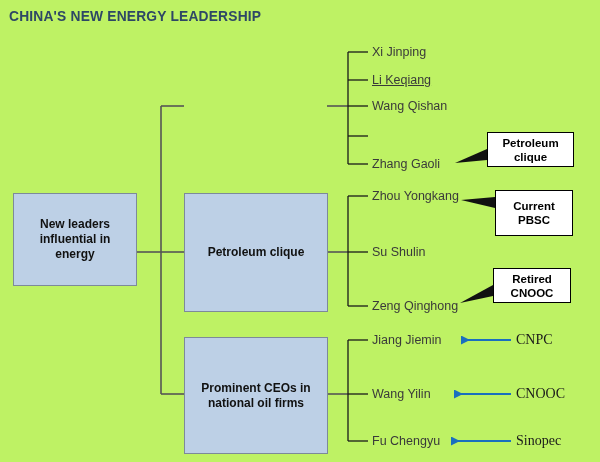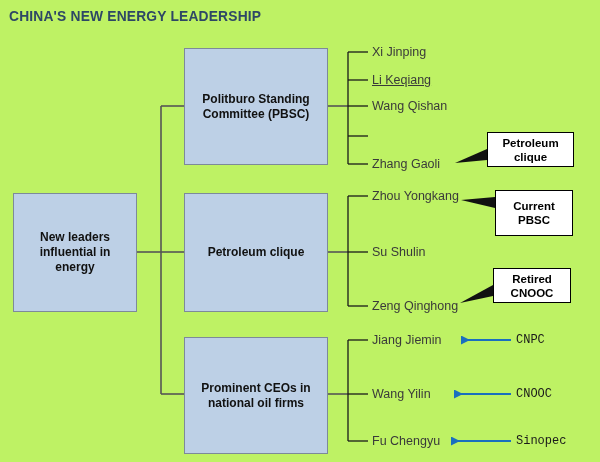--- a/index.html
+++ b/index.html
@@ -79,22 +79,22 @@
     position: absolute;
     font-family: "Liberation Sans", sans-serif;
     font-size: 12.5px;
     color: #3a3a3a;
     white-space: nowrap;
     transform: translateY(-50%);
   }
 
   .firm-label {
     position: absolute;
-    font-family: Liberation Mono, monospace;
-    font-size: 12px;
+    font-family: Liberation Serif, serif;
+    font-size: 14px;
     color: #1a1a1a;
     white-space: nowrap;
     transform: translateY(-50%);
   }
 
   #image-id {
     position: absolute;
     right: -32px;
     top: 352px;
     width: 110px;
@@ -170,23 +170,22 @@
       <line x1="511" y1="340" x2="462" y2="340" stroke="#1a6fbf" stroke-width="2" marker-end="url(#blue-arrow)"></line>
     </g>
     <g>
       <line x1="511" y1="394" x2="455" y2="394" stroke="#1a6fbf" stroke-width="2" marker-end="url(#blue-arrow)"></line>
     </g>
     <g>
       <line x1="511" y1="441" x2="452" y2="441" stroke="#1a6fbf" stroke-width="2" marker-end="url(#blue-arrow)"></line>
     </g>
   </svg>
 
-  <div class="node-box" style="left:13px; top:193px; width:124px; height:119px;">New leaders influential in energy</div>
-
-  <div class="node-box" style="left:184px; top:48px; width:144px; height:117px;">Politburo Standing Committee (PBSC)</div>
+  <div class="node-box" style="left:13px; top:193px; width:124px; height:93px;">New leaders influential in energy</div>
+
 
   <div class="node-box" style="left:184px; top:193px; width:144px; height:119px;">Petroleum clique</div>
 
   <div class="node-box" style="left:184px; top:337px; width:144px; height:117px;">Prominent CEOs in national oil firms</div>
 
   <div class="leaf-label" style="left:372px; top:52px;">Xi Jinping</div>
   <div class="leaf-label" style="left:372px; top:80px;text-decoration:underline;">Li Keqiang</div>
   <div class="leaf-label" style="left:372px; top:106px;">Wang Qishan</div>
   <div class="leaf-label" style="left:372px; top:164px;">Zhang Gaoli</div>
 

